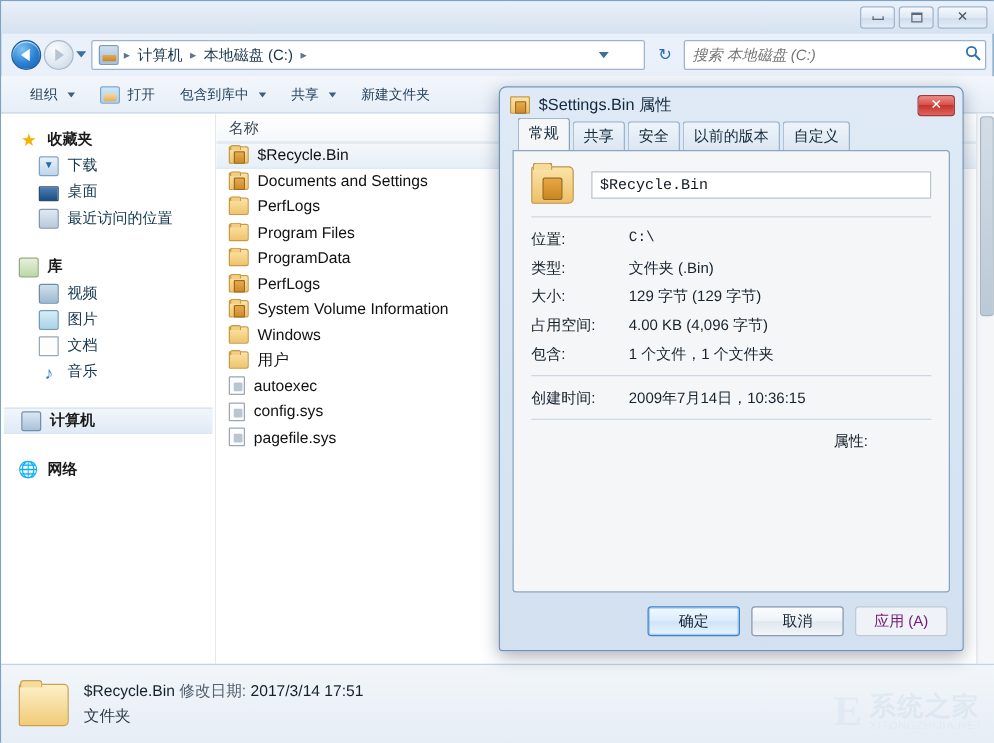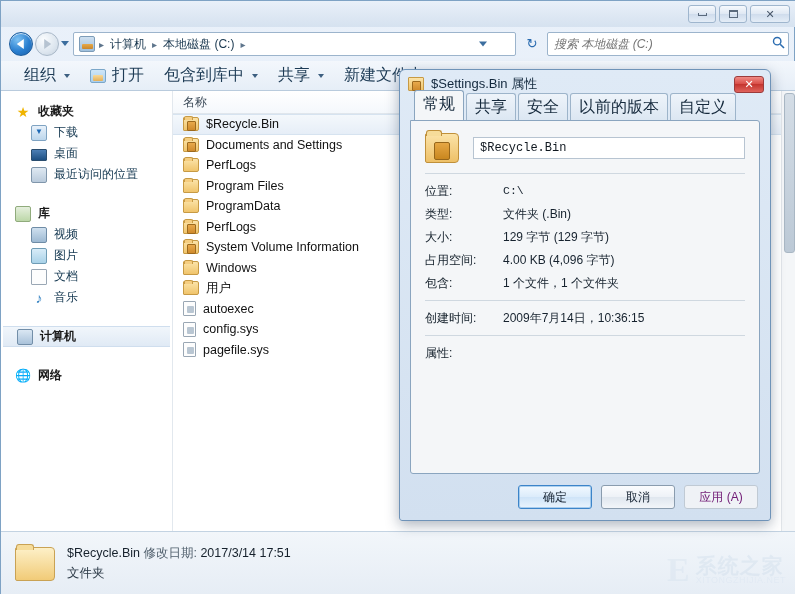--- a/index.html
+++ b/index.html
@@ -107,21 +107,21 @@
 
   
   #toolbar {
     position: absolute; left: 0; top: 60px; width: 795px; height: 30px;
     background: linear-gradient(180deg,#f3f7fc 0%,#e6eef7 100%);
     border-bottom: 1px solid #b9cbdd;
     display: flex; align-items: center; padding-left: 14px; gap: 2px;
   }
   .tb-item {
     display: flex; align-items: center; gap: 6px;
-    font-size: 16px; color: #1d3b55; padding: 4px 9px; border-radius: 3px;
+    font-size: 11px; color: #1d3b55; padding: 4px 9px; border-radius: 3px;
     white-space: nowrap;
   }
   .tb-caret {
     width: 0; height: 0; border-left: 3.5px solid transparent;
     border-right: 3.5px solid transparent; border-top: 4.5px solid #3d5f80;
     margin-left: 2px;
   }
   .tb-icon-open {
     width: 16px; height: 14px; position: relative; flex: none;
     background: linear-gradient(180deg,#cfe6f7 0%,#a9cfee 100%);
@@ -317,21 +317,21 @@
     width: 30px; height: 17px; border-radius: 3px; border: 1px solid #9c3b3b;
     background: linear-gradient(180deg,#f08a84 0%,#d9504a 45%,#c2322c 46%,#e0635c 100%);
     color: #fff; font-size: 11px; display: flex; align-items: center;
     justify-content: center; line-height: 1;
   }
 
   #tabstrip {
     display: flex; align-items: flex-end; gap: 2px; padding-left: 14px; height: 22px;
   }
   .tab {
-    font-size: 16px; color: #15293c; padding: 3px 8px 3px;
+    font-size: 12px; color: #15293c; padding: 3px 8px 3px;
     background: linear-gradient(180deg,#eef4fa,#dbe6f2);
     border: 1px solid #9db4ca; border-bottom: 0; border-radius: 3px 3px 0 0;
     position: relative; top: 1px;
   }
   .tab.active {
     background: #f4f6f8; border-color: #8aa5bf; padding-bottom: 5px; top: 0;
     z-index: 2;
   }
 
   #tabpanel {
@@ -362,21 +362,21 @@
   }
   .hr { height: 1px; background: #cfd8e0; margin: 9px 0; }
   .prop-row { display: flex; font-size: 12px; margin: 7px 0; line-height: 16px; }
   .prop-label { width: 78px; color: #14202b; flex: none; }
   .prop-value {
     color: #16222e;
     font-family: "Liberation Mono","DejaVu Sans Mono",monospace; font-size: 11.5px;
   }
   .prop-value.cjk { font-family: "Liberation Sans", sans-serif; font-size: 12px; }
 
-  #attr-row { display: flex; font-size: 12px; margin-top: 7px; }
+  #attr-row { display: flex; font-size: 12px; margin-top: 7px; justify-content: flex-end; }
   #attr-body { flex: 1; }
   .cb-line { display: flex; align-items: center; gap: 5px; margin-bottom: 6px; }
   .cbox {
     width: 13px; height: 13px; border: 1px solid #7f96ac; background: #fff;
     flex: none; position: relative; border-radius: 1px;
   }
   .cbox.filled::after {
     content: ""; position: absolute; left: 2px; top: 2px; right: 2px; bottom: 2px;
     background: #2a7fd0;
   }

